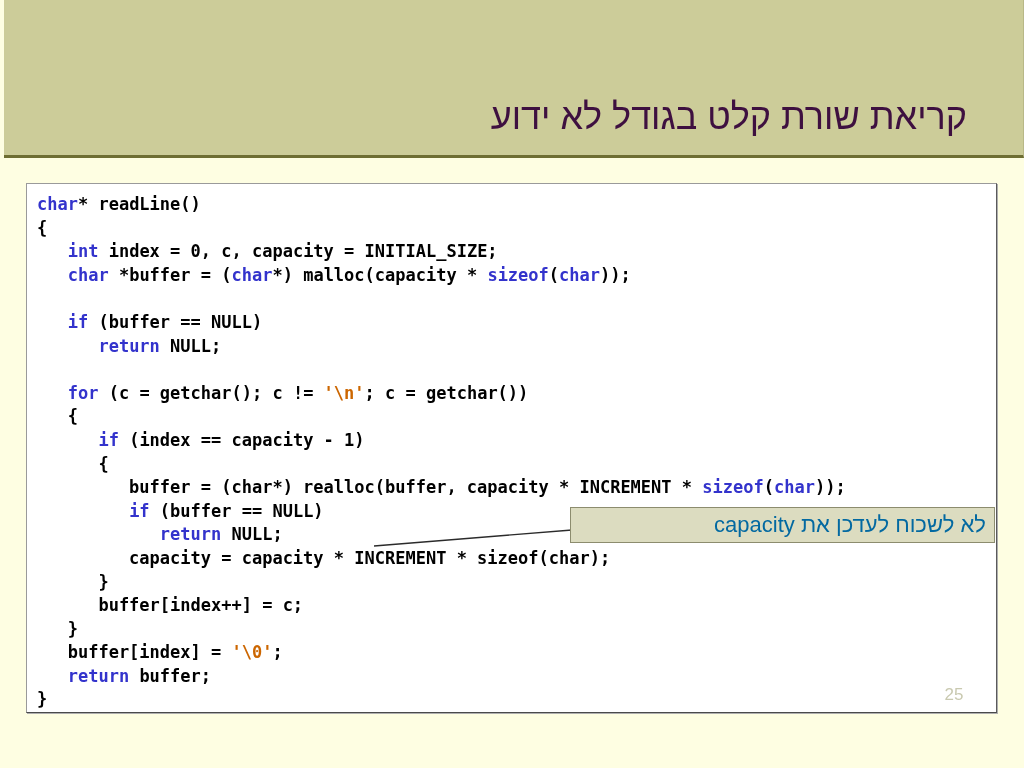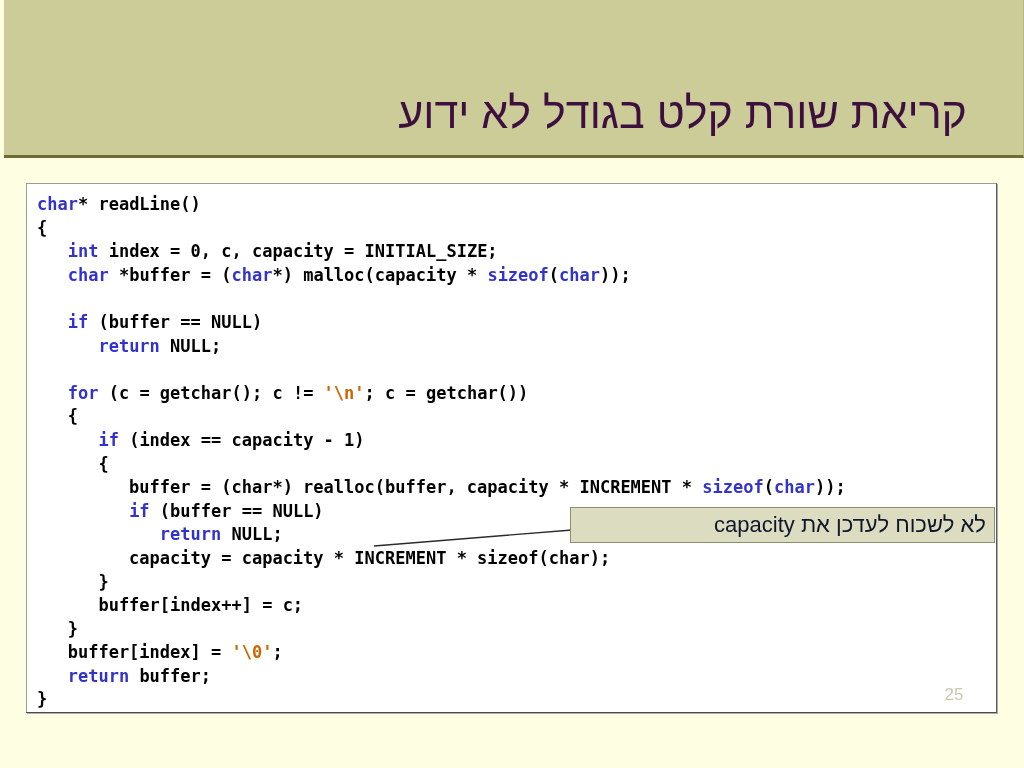--- a/index.html
+++ b/index.html
@@ -29,21 +29,21 @@
     box-sizing: border-box;
   }
   .title-text {
     position: absolute;
     right: 56px;
     bottom: 18px;
     left: 60px;
     text-align: right;
     direction: rtl;
     font-family: "Liberation Sans", sans-serif;
-    font-size: 43px;
+    font-size: 36px;
     font-weight: 400;
     color: #3E1040;
     line-height: 1.1;
     white-space: nowrap;
   }
 
   
   .code-block {
     position: absolute;
     left: 26px;
@@ -87,21 +87,21 @@
     display: flex;
     align-items: center;
     justify-content: flex-end;
     padding-right: 8px;
   }
   .callout-text {
     direction: rtl;
     text-align: center;
     font-family: "Liberation Sans", sans-serif;
     font-size: 22px;
-    color: #0f172a;
+    color: #0369a1;
     white-space: nowrap;
     line-height: 1;
   }
   .pointer-svg {
     position: absolute;
     left: 360px;
     top: 515px;
     width: 220px;
     height: 40px;
     pointer-events: none;

